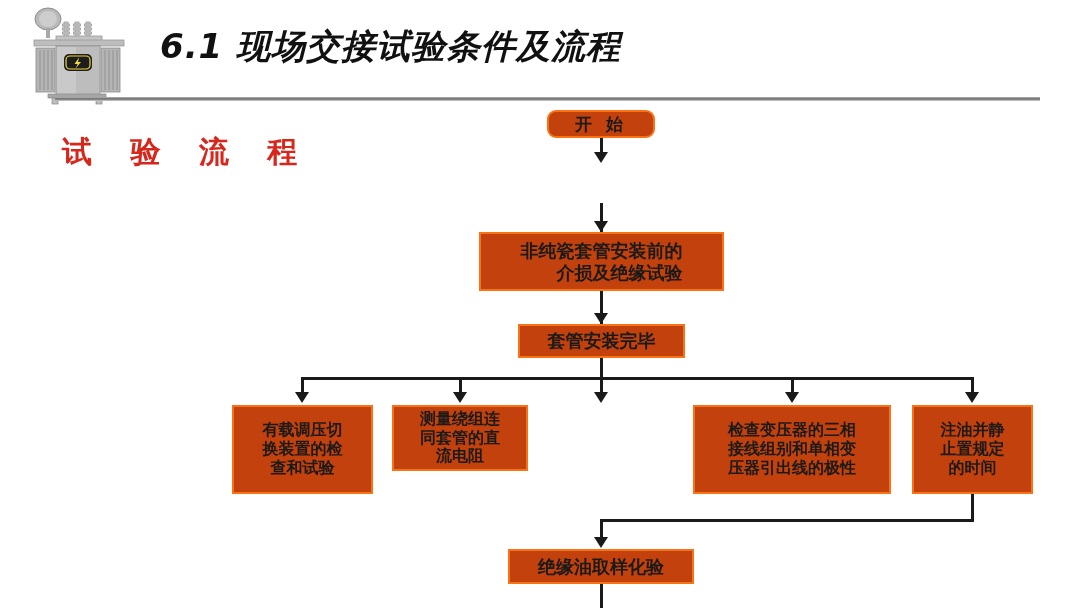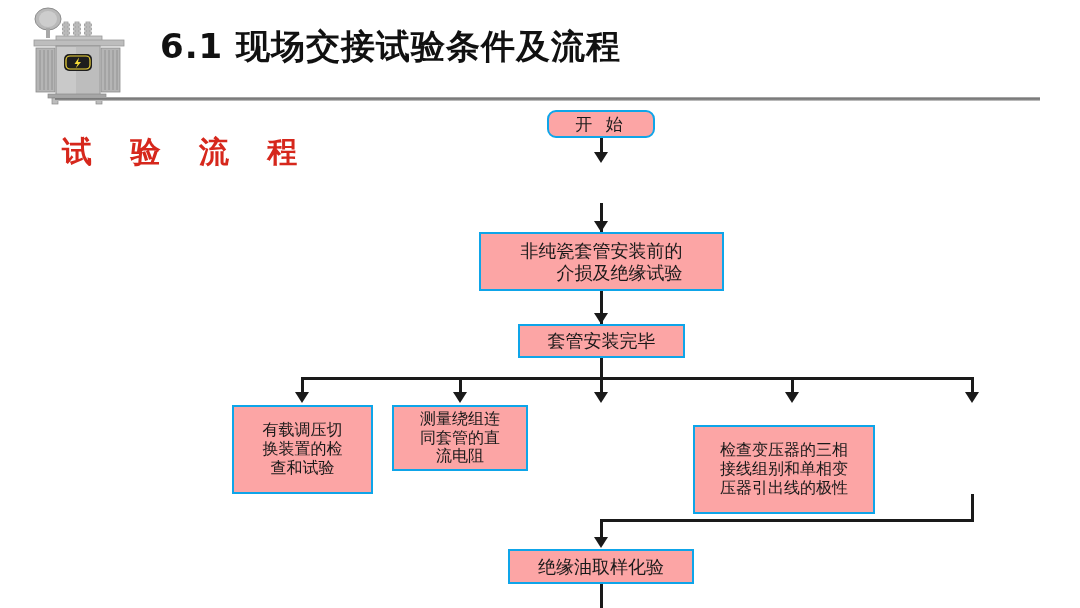--- a/index.html
+++ b/index.html
@@ -27,20 +27,21 @@
   #page-title {
     position: absolute;
     left: 160px;
     top: 24px;
     font-size: 34px;
     font-weight: 700;
     color: #111111;
     letter-spacing: 1px;
     white-space: nowrap;
     font-family: "DejaVu Sans", "Liberation Sans", sans-serif;
+    font-style: italic;
   }
   #header-rule {
     position: absolute;
     left: 55px;
     top: 97px;
     width: 985px;
     height: 4px;
     background: linear-gradient(to bottom, #b9b9b9 0%, #6e6e6e 45%, #8f8f8f 70%, #d8d8d8 100%);
   }
 
@@ -53,41 +54,42 @@
     font-weight: 700;
     color: #d6271c;
     letter-spacing: 14px;
     font-family: "DejaVu Sans", "Liberation Sans", sans-serif;
   }
 
   
   .node {
     position: absolute;
     box-sizing: border-box;
-    border: 2px solid #0ea5e9;
-    background: #fca5a5;
+    border: 2px solid #f97316;
+    background: #c2410c;
     display: flex;
     align-items: center;
     justify-content: center;
     text-align: center;
     color: #1a1a1a;
     font-family: "DejaVu Sans", "Liberation Sans", sans-serif;
     line-height: 1.18;
+    font-weight: bold;
   }
   .node.rounded { border-radius: 9px; }
   .node .txt { display: block; padding: 0 4px; }
 
   .n-start   { left: 547px; top: 110px; width: 108px; height: 28px; font-size: 17px; letter-spacing: 4px; }
   .n-ct      { left: 479px; top: 163px; width: 245px; height: 40px; font-size: 18px; }
   .n-bush    { left: 479px; top: 232px; width: 245px; height: 59px; font-size: 18px; text-align: right; }
   .n-done    { left: 518px; top: 324px; width: 167px; height: 34px; font-size: 18px; }
   .n-p1      { left: 232px; top: 405px; width: 141px; height: 89px; font-size: 16px; }
   .n-p2      { left: 392px; top: 405px; width: 136px; height: 66px; font-size: 16px; }
   .n-p3      { left: 540px; top: 405px; width: 121px; height: 89px; font-size: 16px; }
-  .n-p4      { left: 693px; top: 405px; width: 182px; height: 89px; font-size: 16px; margin-top: 20px; }
+  .n-p4      { left: 693px; top: 405px; width: 198px; height: 89px; font-size: 16px; }
   .n-p5      { left: 912px; top: 405px; width: 121px; height: 89px; font-size: 16px; }
   .n-oil     { left: 508px; top: 549px; width: 186px; height: 35px; font-size: 18px; }
 
   
   .ln {
     position: absolute;
     background: #1a1a1a;
   }
   .ln.v { width: 3px; }
   .ln.h { height: 3px; }
@@ -210,20 +212,25 @@
   <div class="node n-p2">
     <span class="txt" style="white-space:pre-line;">测量绕组连
 同套管的直
 流电阻</span>
   </div>
   <div class="node n-p4">
     <span class="txt" style="white-space:pre-line;">检查变压器的三相
 接线组别和单相变
 压器引出线的极性</span>
   </div>
+  <div class="node n-p5">
+    <span class="txt" style="white-space:pre-line;">注油并静
+止置规定
+的时间</span>
+  </div>
 
   <div class="ln v" style="left:971px; top:494px; height:28px;"></div>
   <div class="ln h" style="left:600px; top:519px; width:374px;"></div>
   <div class="ln v" style="left:600px; top:519px; height:21px;"></div>
   <div class="arrow-down" style="left:594px; top:537px;"></div>
 
   <div class="node n-oil">
     <span class="txt">绝缘油取样化验</span>
   </div>
   <div class="ln v" style="left:600px; top:584px; height:24px;"></div>

